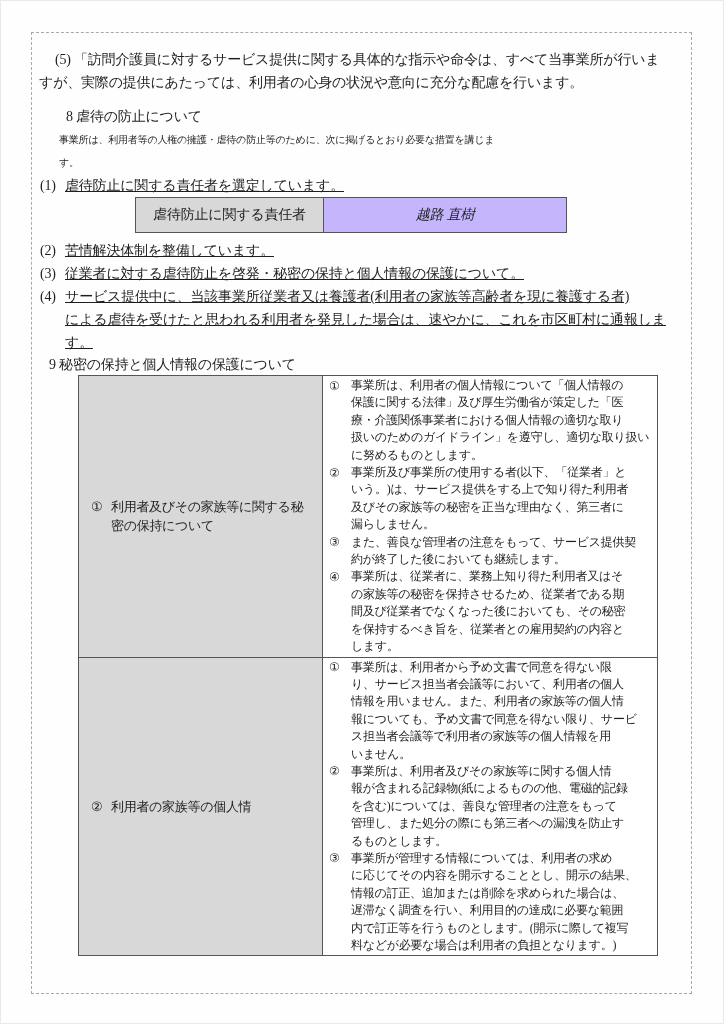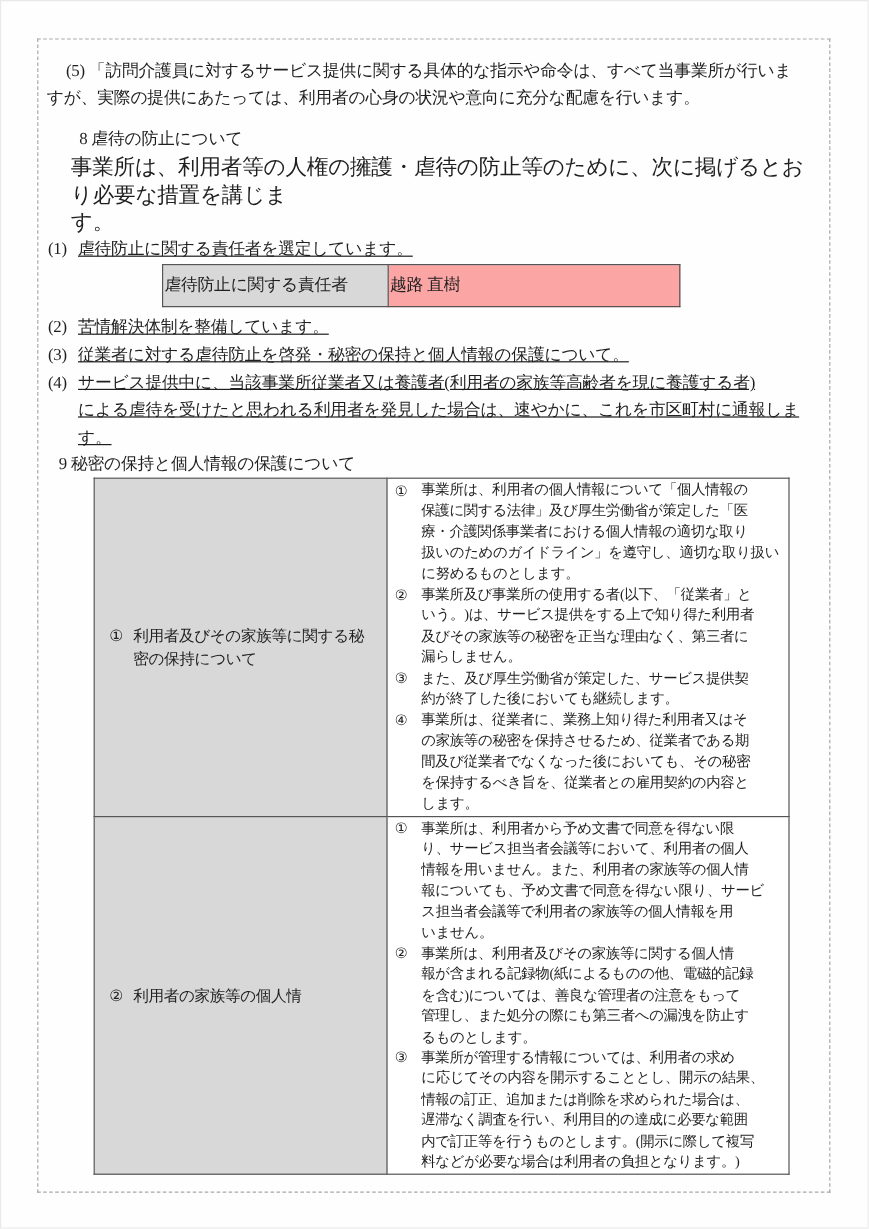--- a/index.html
+++ b/index.html
@@ -15,37 +15,37 @@
   }
   .p5 {
     margin:15px 20px 0 7px; font-size:14px; line-height:23px;
     letter-spacing:-0.2px; text-indent:16px; white-space:pre-line;
   }
   .h8 {
     margin:11px 0 0 34px; font-size:14px; line-height:23px;
     font-weight:normal; letter-spacing:-0.2px;
   }
   .intro {
-    margin:0 20px 0 27px; font-size:18px; line-height:23px;
+    margin:0 20px 0 27px; font-size:10px; line-height:23px;
     letter-spacing:-0.2px; white-space:pre-line;
   }
   .li {
     display:flex; margin:0 16px 0 8px; font-size:14px; line-height:23px;
     letter-spacing:-0.2px;
   }
   .li .num { width:25px; flex-shrink:0; }
   .li .txt { white-space:pre-line; flex:1;text-decoration:underline; }
   table { border-collapse:collapse; }
   .resp-table { margin:0 0 6px 103px; table-layout:fixed; }
   .resp-table td {
     border:1px solid #555; height:32px; font-size:14px;
-    text-align:left; vertical-align:middle; letter-spacing:-0.2px;
+    text-align:center; vertical-align:middle; letter-spacing:-0.2px;
   }
   .resp-table .hdr { background:#d8d8d8; width:185px; }
-  .resp-table .val { width:240px; background:#fca5a5; }
+  .resp-table .val { width:240px; background:#c4b5fd;font-style:italic; }
   .h9 {
     margin:3px 0 0 17px; font-size:14px; line-height:16px;
     font-weight:normal; letter-spacing:-0.2px;
   }
   .privacy-table { margin:2px 0 0 46px; table-layout:fixed; width:558px; }
   .privacy-table td { border:1px solid #555; }
   .label-cell {
     background:#d8d8d8; width:229px; vertical-align:middle;
     padding:0 2px 0 12px;
   }
@@ -126,21 +126,21 @@
             </div>
             <div class="num-item">
               <span class="inum">②</span>
               <span class="itxt">事業所及び事業所の使用する者(以下、「従業者」と
 いう。)は、サービス提供をする上で知り得た利用者
 及びその家族等の秘密を正当な理由なく、第三者に
 漏らしません。</span>
             </div>
             <div class="num-item">
               <span class="inum">③</span>
-              <span class="itxt">また、及び厚生労働省が策定した、サービス提供契
+              <span class="itxt">また、善良な管理者の注意をもって、サービス提供契
 約が終了した後においても継続します。</span>
             </div>
             <div class="num-item">
               <span class="inum">④</span>
               <span class="itxt">事業所は、従業者に、業務上知り得た利用者又はそ
 の家族等の秘密を保持させるため、従業者である期
 間及び従業者でなくなった後においても、その秘密
 を保持するべき旨を、従業者との雇用契約の内容と
 します。</span>
             </div>

